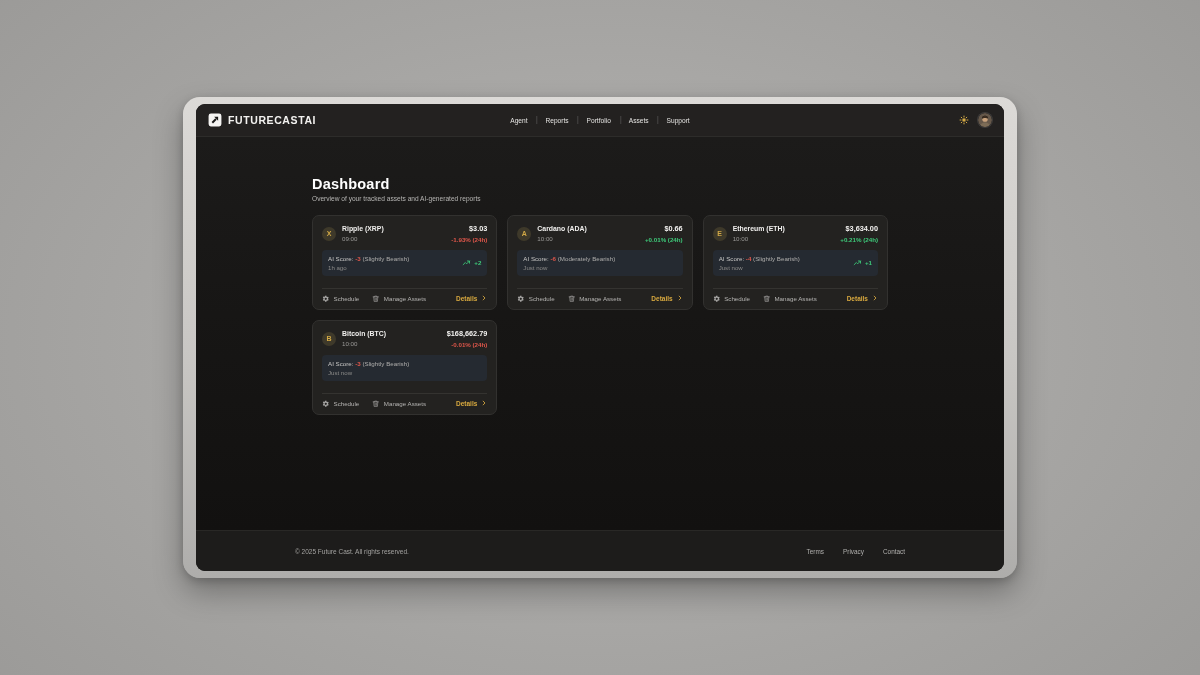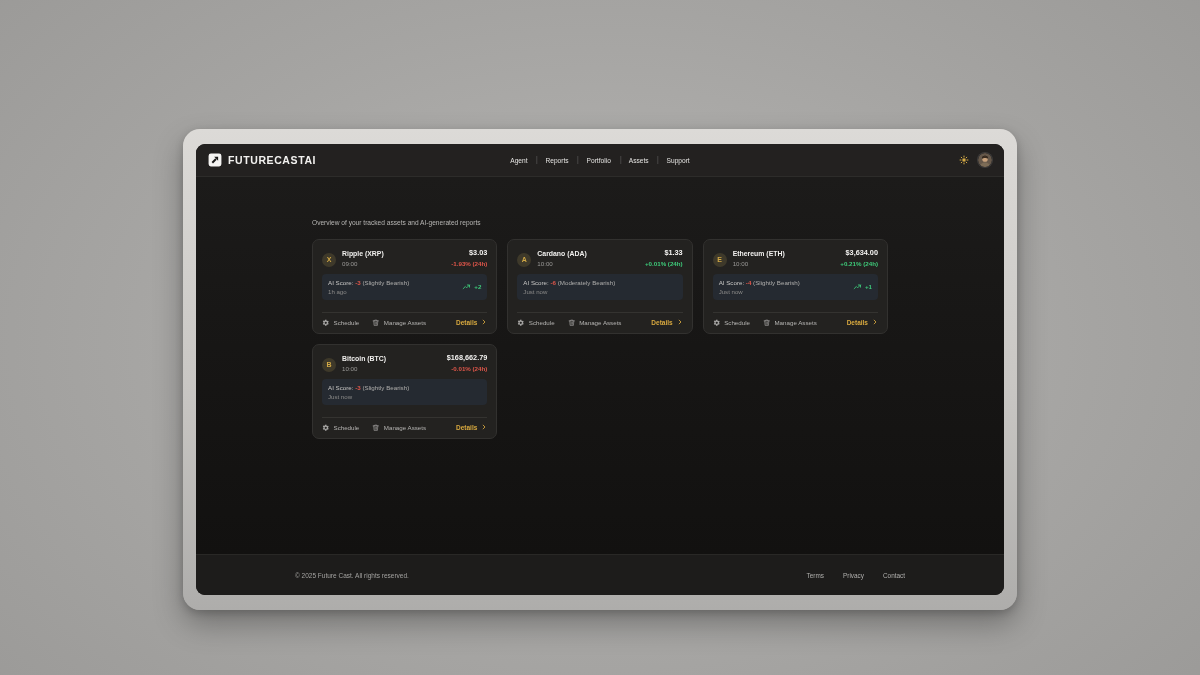--- a/index.html
+++ b/index.html
@@ -4,24 +4,23 @@
 <style>
   html,body{margin:0;padding:0;}
   body{
     width:1200px;height:675px;overflow:hidden;
     font-family:"Liberation Sans","DejaVu Sans",sans-serif;
     background:radial-gradient(ellipse 900px 600px at 600px 340px,#b6b5b3 0%,#a5a4a2 55%,#989795 100%);
     position:relative;
   }
   .device{
     position:absolute;left:183px;top:97px;width:834px;height:481px;
-    border-radius:17px;box-sizing:border-box;padding:15px 13px;
+    border-radius:17px;box-sizing:border-box;padding:7px 13px;
     background:linear-gradient(180deg,#dcdad7 0%,#c8c6c3 55%,#aeadab 100%);
     box-shadow:0 14px 30px rgba(0,0,0,.30),0 3px 8px rgba(0,0,0,.18);
-    margin-top:32px;
   }
   .screen{
     width:100%;height:100%;background:#151413;border-radius:9px;overflow:hidden;
     display:flex;flex-direction:column;
   }
   
   .app-header{
     height:33px;flex:0 0 33px;background:#232120;border-bottom:1px solid #2d2c2a;
     display:flex;align-items:center;padding:0 12px;position:relative;box-sizing:border-box;
   }
@@ -48,21 +47,21 @@
   .container{width:576px;margin:0 auto;}
   .page-title{margin:0;font-size:14.5px;font-weight:700;color:#ffffff;letter-spacing:.2px;}
   .page-subtitle{margin-top:3px;font-size:6.6px;color:#b6b5b3;}
   .grid{margin-top:13px;display:grid;grid-template-columns:repeat(3,1fr);gap:10px;}
   
   .card{
     background:#232220;border:1px solid #32312f;border-radius:7px;
     padding:8px 9px 7px;min-height:95px;box-sizing:border-box;
     display:flex;flex-direction:column;
   }
-  .card-top{display:flex;align-items:flex-end;gap:6px;}
+  .card-top{display:flex;align-items:center;gap:6px;}
   .coin-badge{
     flex:0 0 14px;width:14px;height:14px;border-radius:50%;background:#3e392a;margin-top:1px;
     color:#d2a946;font-size:7px;font-weight:700;display:flex;align-items:center;justify-content:center;
   }
   .coin-name{font-size:6.9px;font-weight:700;color:#f1f0ee;white-space:nowrap;}
   .coin-time{font-size:6.2px;color:#9a9997;margin-top:2.5px;}
   .price-col{margin-left:auto;text-align:right;}
   .price{font-size:7.3px;font-weight:700;color:#f4f3f1;}
   .change{font-size:6.2px;margin-top:2.5px;font-weight:600;}
   .change.down{color:#df564a;}
@@ -138,20 +137,21 @@
               <path d="M12 4.6c-3.1 0-5.2 2.1-5.2 4.8 0-1.2 10.4-1.2 10.4 0 0-2.7-2.1-4.8-5.2-4.8z" fill="#3c2e22"></path>
               <path d="M3.5 24c0-4.6 3.7-7.6 8.5-7.6s8.5 3 8.5 7.6z" fill="#7d6c56"></path>
             </g>
           </svg>
         </span>
       </div>
     </div>
 
     <div class="app-main">
       <div class="container">
+        <h1 class="page-title">Dashboard</h1>
         <div class="page-subtitle">Overview of your tracked assets and AI-generated reports</div>
         <div class="grid">
   <div class="card">
     <div class="card-top">
       <span class="coin-badge">X</span>
       <span>
         <div class="coin-name">Ripple (XRP)</div>
         <div class="coin-time">09:00</div>
       </span>
       <span class="price-col">
@@ -199,21 +199,21 @@
   </div>
 
   <div class="card">
     <div class="card-top">
       <span class="coin-badge">A</span>
       <span>
         <div class="coin-name">Cardano (ADA)</div>
         <div class="coin-time">10:00</div>
       </span>
       <span class="price-col">
-        <div class="price">$1.33</div>
+        <div class="price">$0.66</div>
         <div class="change up">+0.01% (24h)</div>
       </span>
     </div>
     <div class="ai-box">
       <span>
         <div class="ai-line">
           <span>AI Score:</span>
           <span class="ai-score-value">-6</span>
           <span class="ai-label">(Moderately Bearish)</span>
         </div>

